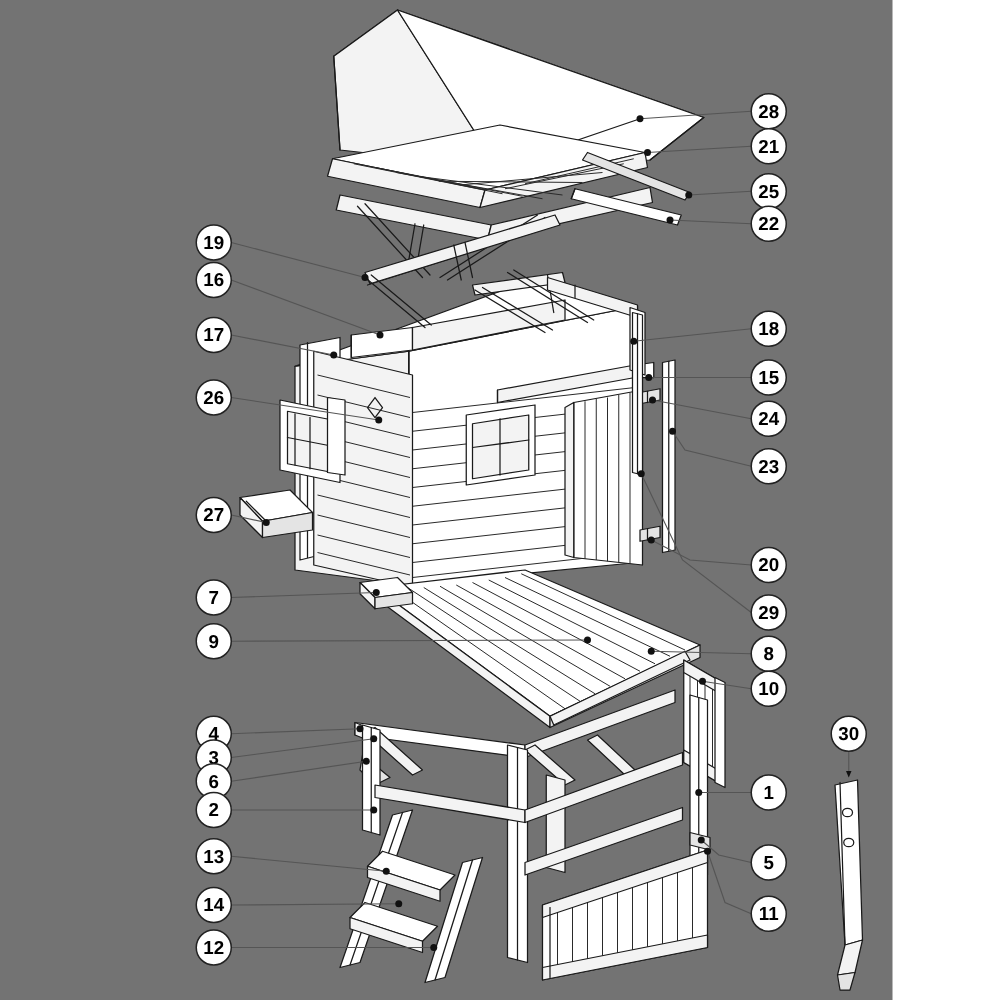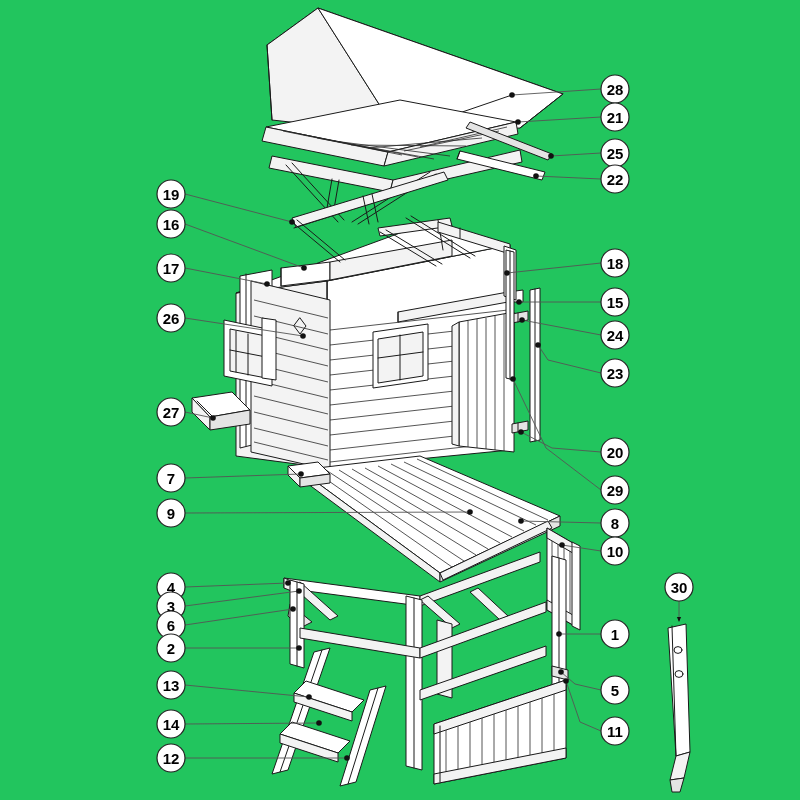--- a/index.html
+++ b/index.html
@@ -3,23 +3,23 @@
 <meta charset="utf-8">
 <title>Playhouse Exploded Assembly Diagram</title>
 <style>
   html, body {
     margin: 0;
     padding: 0;
     background: #ffffff;
   }
   #diagram-root {
     position: relative;
-    width: 800px;
+    width: 714px;
     height: 800px;
-    background: #22c55e;
+    background: #737373;
     font-family: "Liberation Sans", sans-serif;
     overflow: hidden;
     text-decoration: underline;
   }
   #diagram-svg {
     position: absolute;
     top: 0;
     left: 0;
     width: 800px;
     height: 800px;

